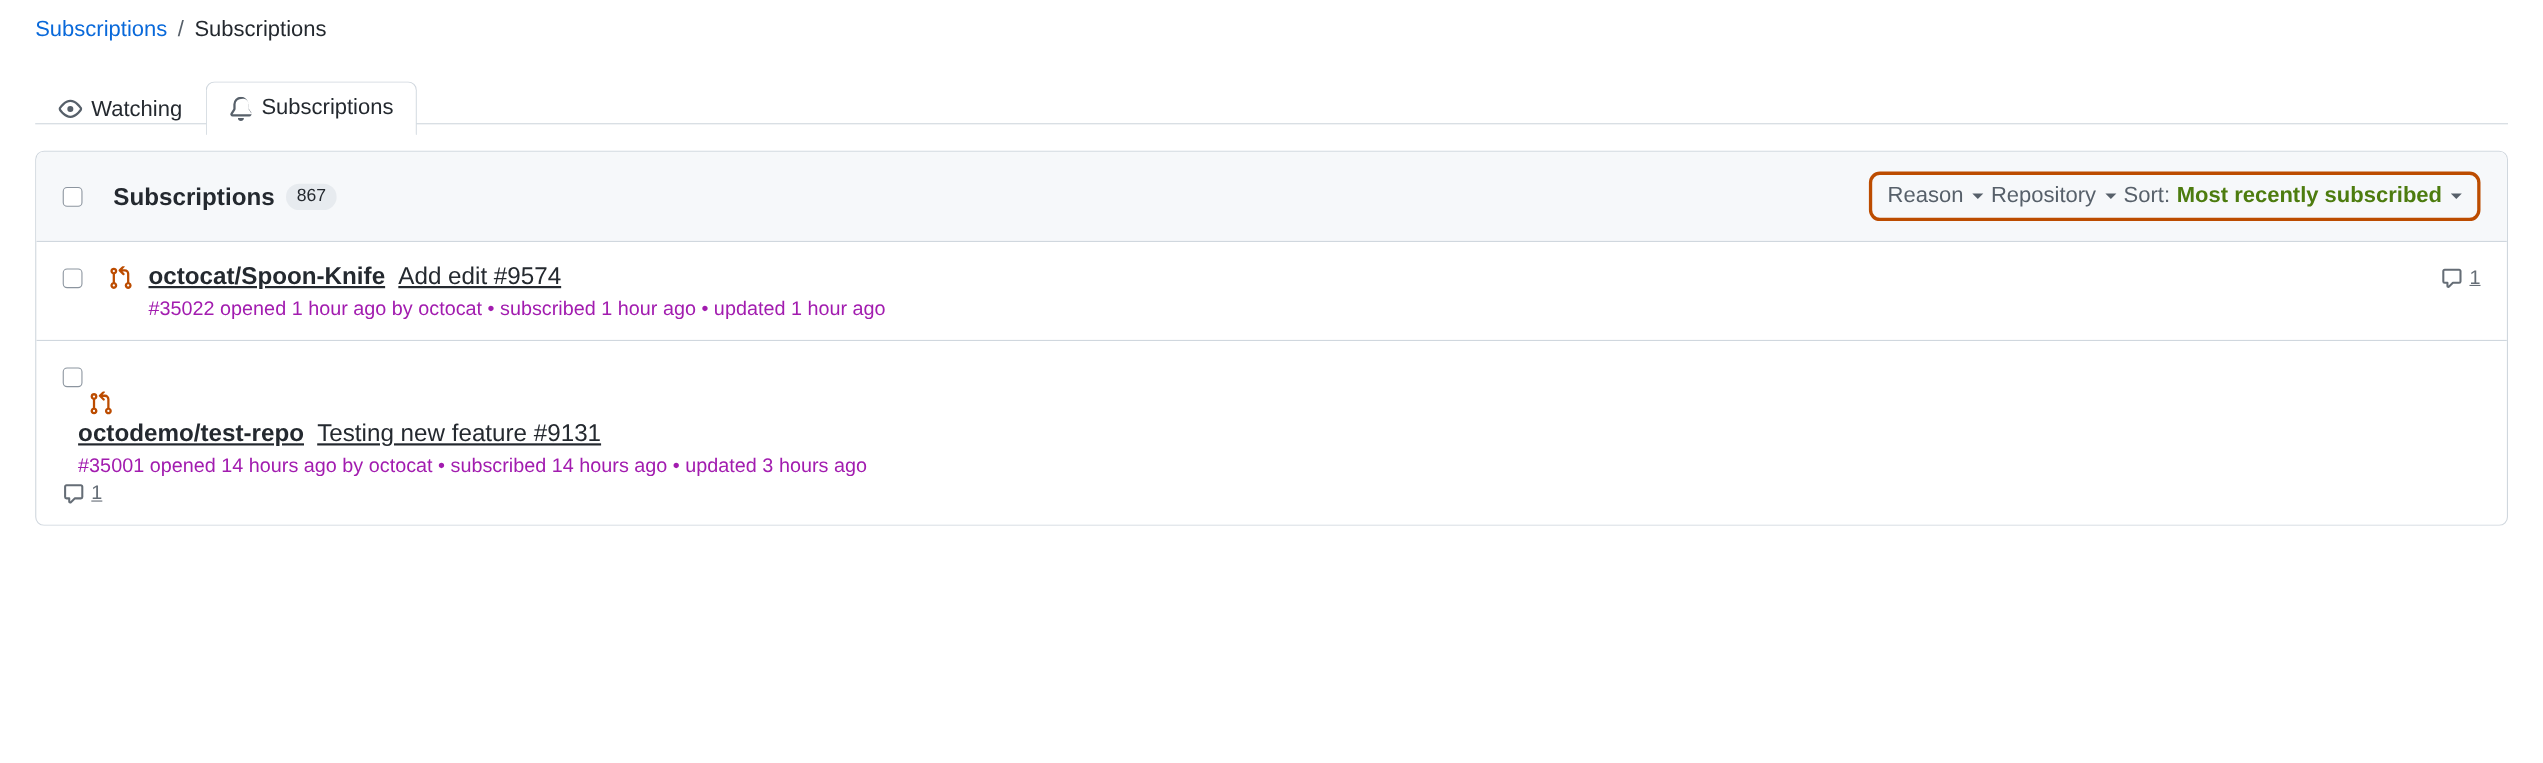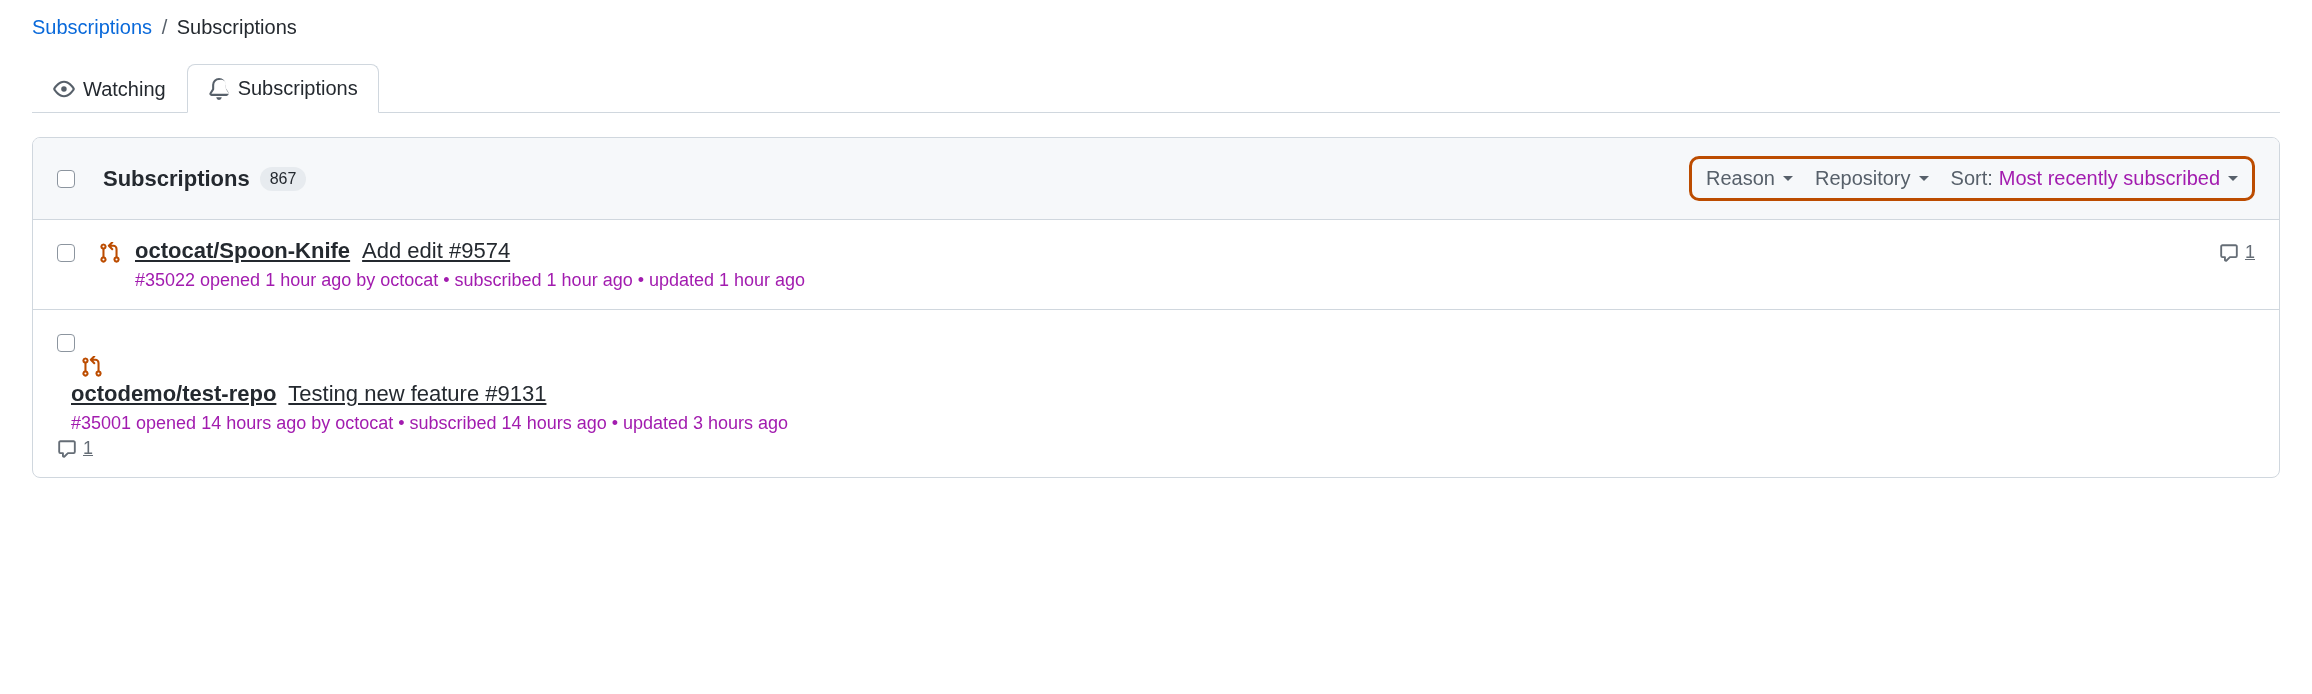--- a/index.html
+++ b/index.html
@@ -42,21 +42,21 @@
       padding: 12px 20px;
       font-size: 20px;
       color: #24292f;
       text-decoration: none;
       border: 1px solid transparent;
       border-bottom: none;
       border-top-left-radius: 8px;
       border-top-right-radius: 8px;
       cursor: pointer;
       position: relative;
-      top: 1px;
+      top: 11px;
     }
     .tabnav-tab.selected {
       background: #ffffff;
       border-color: #d0d7de;
       border-bottom: 1px solid #ffffff;
     }
     .tabnav-tab svg {
       fill: #57606a;
     }
     .box {
@@ -97,39 +97,39 @@
       background: #afb8c133;
       color: #24292f;
       font-size: 16px;
       font-weight: 500;
       padding: 3px 10px;
       border-radius: 20px;
     }
     .filters {
       display: flex;
       align-items: center;
-      gap: 22px;
+      gap: 7px;
       border: 3px solid #bc4c00;
       border-radius: 10px;
       padding: 8px 14px;
     }
     .filter-btn {
       display: flex;
       align-items: center;
       gap: 6px;
       font-size: 20px;
       color: #57606a;
       background: none;
       border: none;
       cursor: pointer;
       font-family: inherit;
     }
     .filter-btn .strong {
-      color: #a21caf;
-      font-weight: 400;
+      color: #4d7c0f;
+      font-weight: 700;
     }
     .caret-down {
       width: 0;
       height: 0;
       border-left: 5px solid transparent;
       border-right: 5px solid transparent;
       border-top: 5px solid #57606a;
       margin-left: 2px;
     }
     .row {

